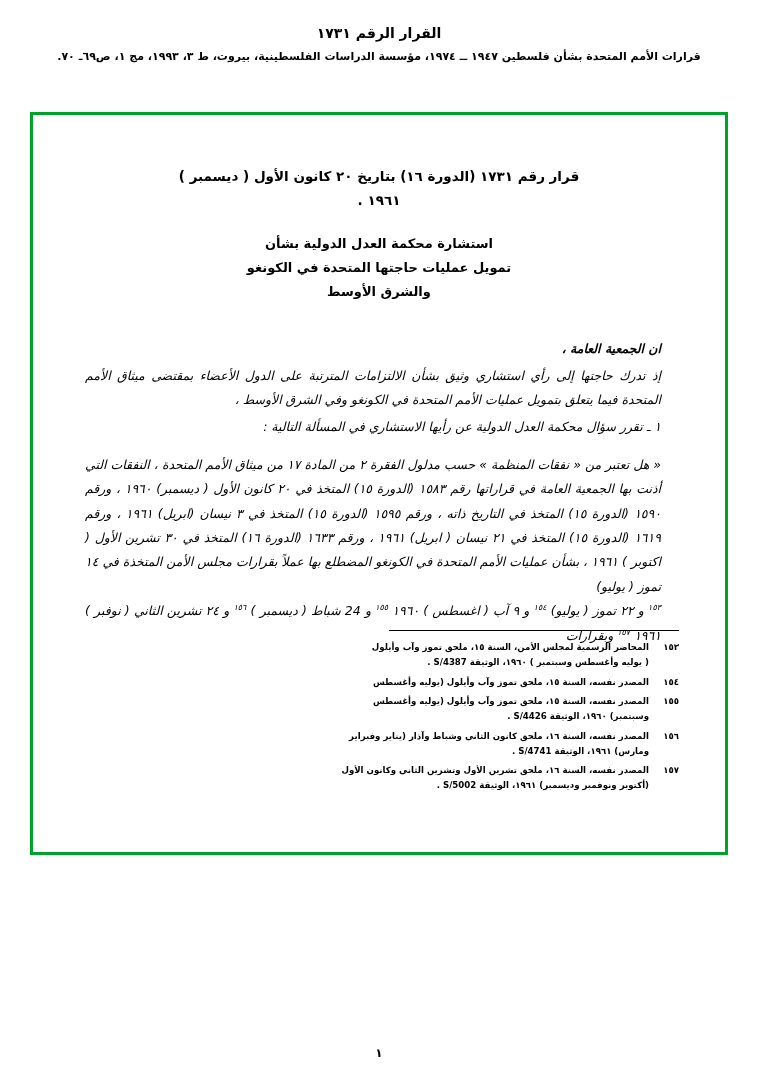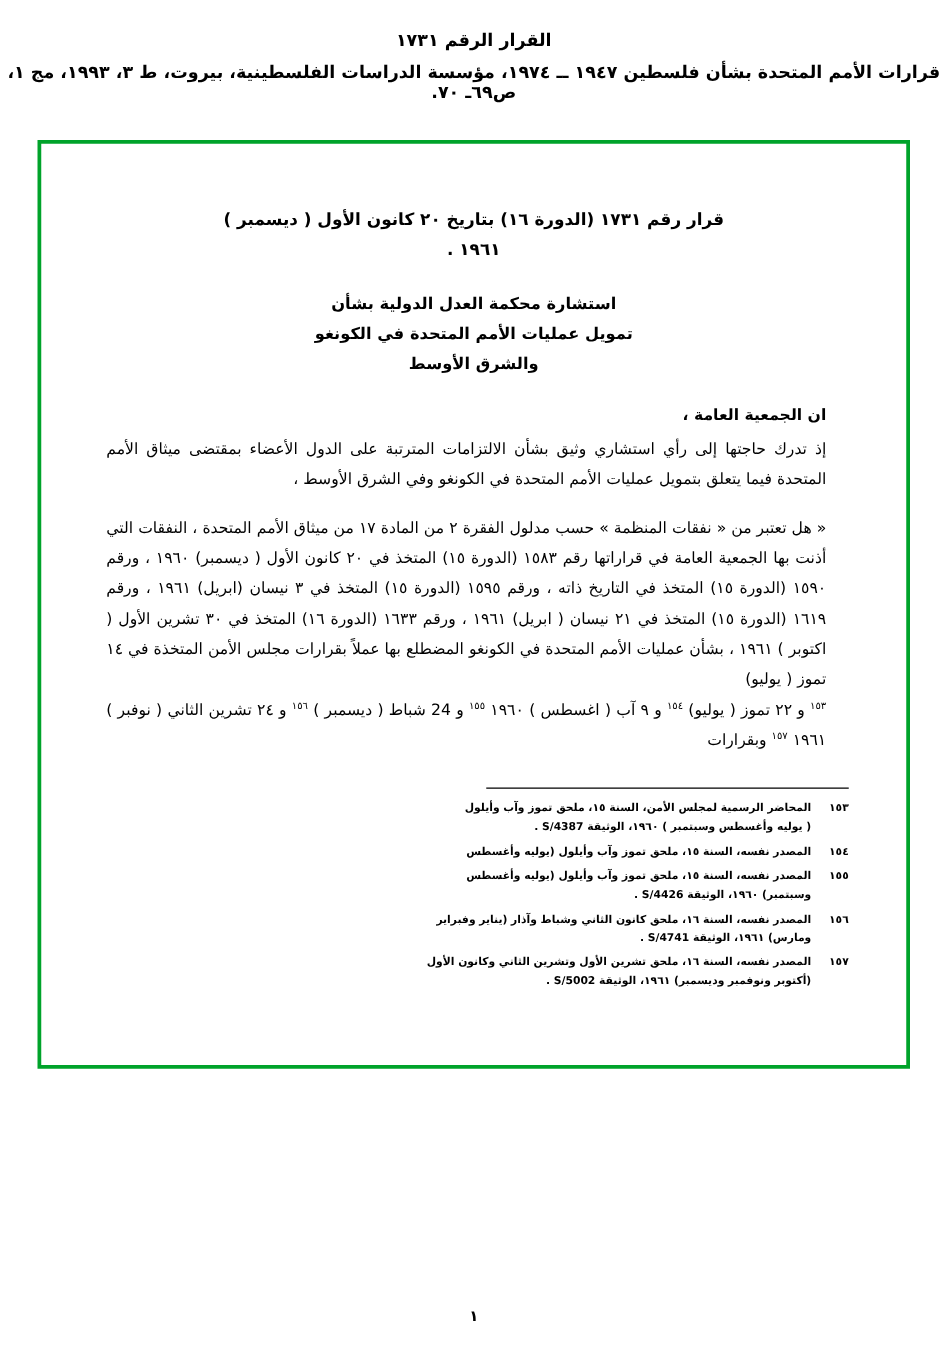--- a/index.html
+++ b/index.html
@@ -24,21 +24,21 @@
   .doc-header {
     text-align: center;
     padding-top: 25px;
   }
   .doc-title {
     font-size: 14px;
     font-weight: bold;
     letter-spacing: 0.5px;
   }
   .doc-source {
-    font-size: 14px;
+    font-size: 11px;
     font-weight: bold;
     margin-top: 9px;
     letter-spacing: 0px;
   }
   .frame {
     position: absolute;
     left: 30px;
     top: 112px;
     width: 698px;
     height: 743px;
@@ -68,27 +68,28 @@
     text-align: center;
     font-size: 13px;
     font-weight: bold;
     line-height: 1.85;
     margin-top: 20px;
   }
   .res-subject span {
     display: block;
   }
   .body-block {
-    margin-top: 16px;
+    margin-top: 33px;
     font-size: 12.5px;
     line-height: 1.95;
     text-align: justify;
     text-align-last: right;
     padding-right: 18px;
     padding-left: 6px;
+    font-style: italic;
   }
   .body-block p {
     margin: 0 0 2px 0;
   }
   .body-block p.tight {
     margin-bottom: 0;
   }
   .preamble-lead {
     font-weight: bold;
     font-size: 12.5px;
@@ -158,27 +159,28 @@
   <div class="frame">
     <div class="frame-inner">
 
       <div class="res-head">
         <span>قرار رقم ١٧٣١ (الدورة ١٦) بتاريخ ٢٠ كانون الأول ( ديسمبر )</span>
         <span class="l2">١٩٦١ .</span>
       </div>
 
       <div class="res-subject">
         <span>استشارة محكمة العدل الدولية بشأن</span>
-        <span>تمويل عمليات الأمم المتحدة في الكونغو</span>
+        <span>تمويل عمليات حاجتها المتحدة في الكونغو</span>
         <span>والشرق الأوسط</span>
       </div>
 
       <div class="body-block">
         <p class="preamble-lead">ان الجمعية العامة ،</p>
         <p>إذ تدرك حاجتها إلى رأي استشاري وثيق بشأن الالتزامات المترتبة على الدول الأعضاء بمقتضى ميثاق الأمم المتحدة فيما يتعلق بتمويل عمليات الأمم المتحدة في الكونغو وفي الشرق الأوسط ،</p>
+        <p>١ ـ تقرر سؤال محكمة العدل الدولية عن رأيها الاستشاري في المسألة التالية :</p>
         <div class="quote-block">
           <p class="tight">« هل تعتبر من « نفقات المنظمة » حسب مدلول الفقرة ٢ من المادة ١٧ من ميثاق الأمم المتحدة ، النفقات التي أذنت بها الجمعية العامة في قراراتها رقم ١٥٨٣ (الدورة ١٥) المتخذ في ٢٠ كانون الأول ( ديسمبر) ١٩٦٠ ، ورقم ١٥٩٠ (الدورة ١٥) المتخذ في التاريخ ذاته ، ورقم ١٥٩٥ (الدورة ١٥) المتخذ في ٣ نيسان (ابريل) ١٩٦١ ، ورقم ١٦١٩ (الدورة ١٥) المتخذ في ٢١ نيسان ( ابريل) ١٩٦١ ، ورقم ١٦٣٣ (الدورة ١٦) المتخذ في ٣٠ تشرين الأول ( اكتوبر ) ١٩٦١ ، بشأن عمليات الأمم المتحدة في الكونغو المضطلع بها عملاً بقرارات مجلس الأمن المتخذة في ١٤ تموز ( يوليو)</p>
           <p>
             <span class="sup">١٥٣</span>
             <span>و ٢٢ تموز ( يوليو)</span>
             <span class="sup">١٥٤</span>
             <span>و ٩ آب ( اغسطس ) ١٩٦٠</span>
             <span class="sup">١٥٥</span>
             <span>و 24 شباط</span>
             <span>( ديسمبر )</span>

